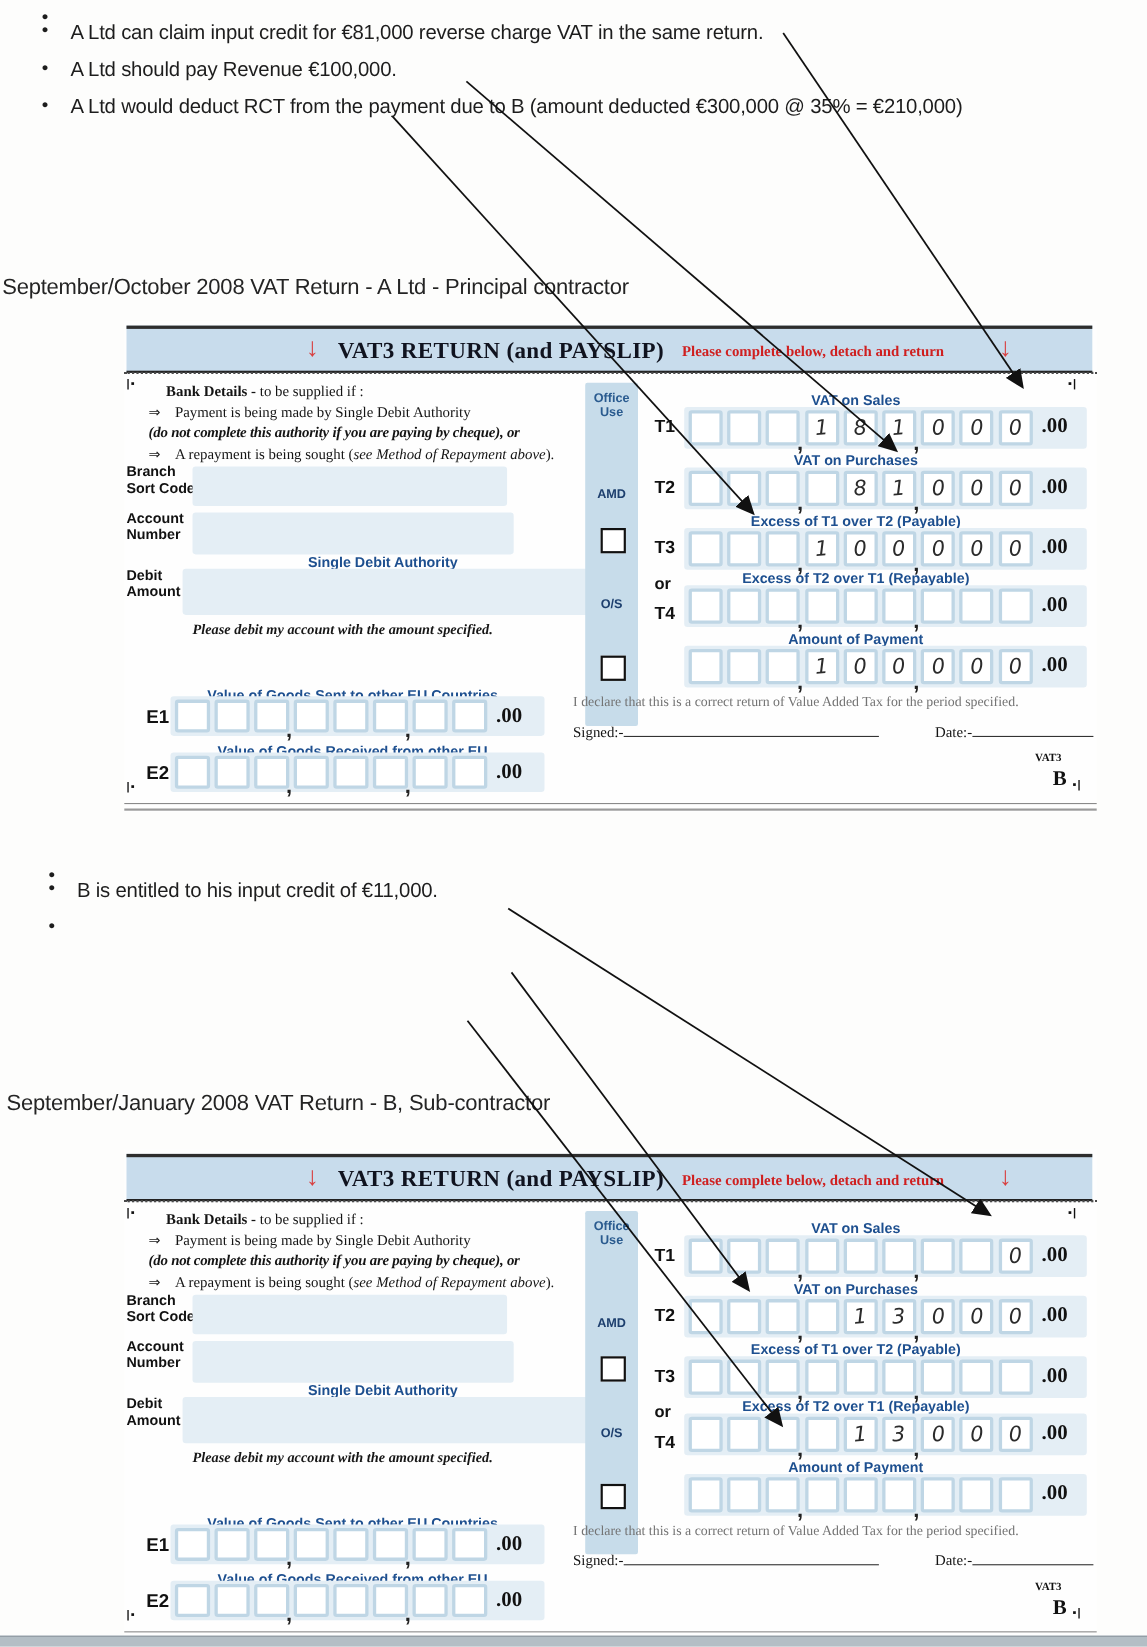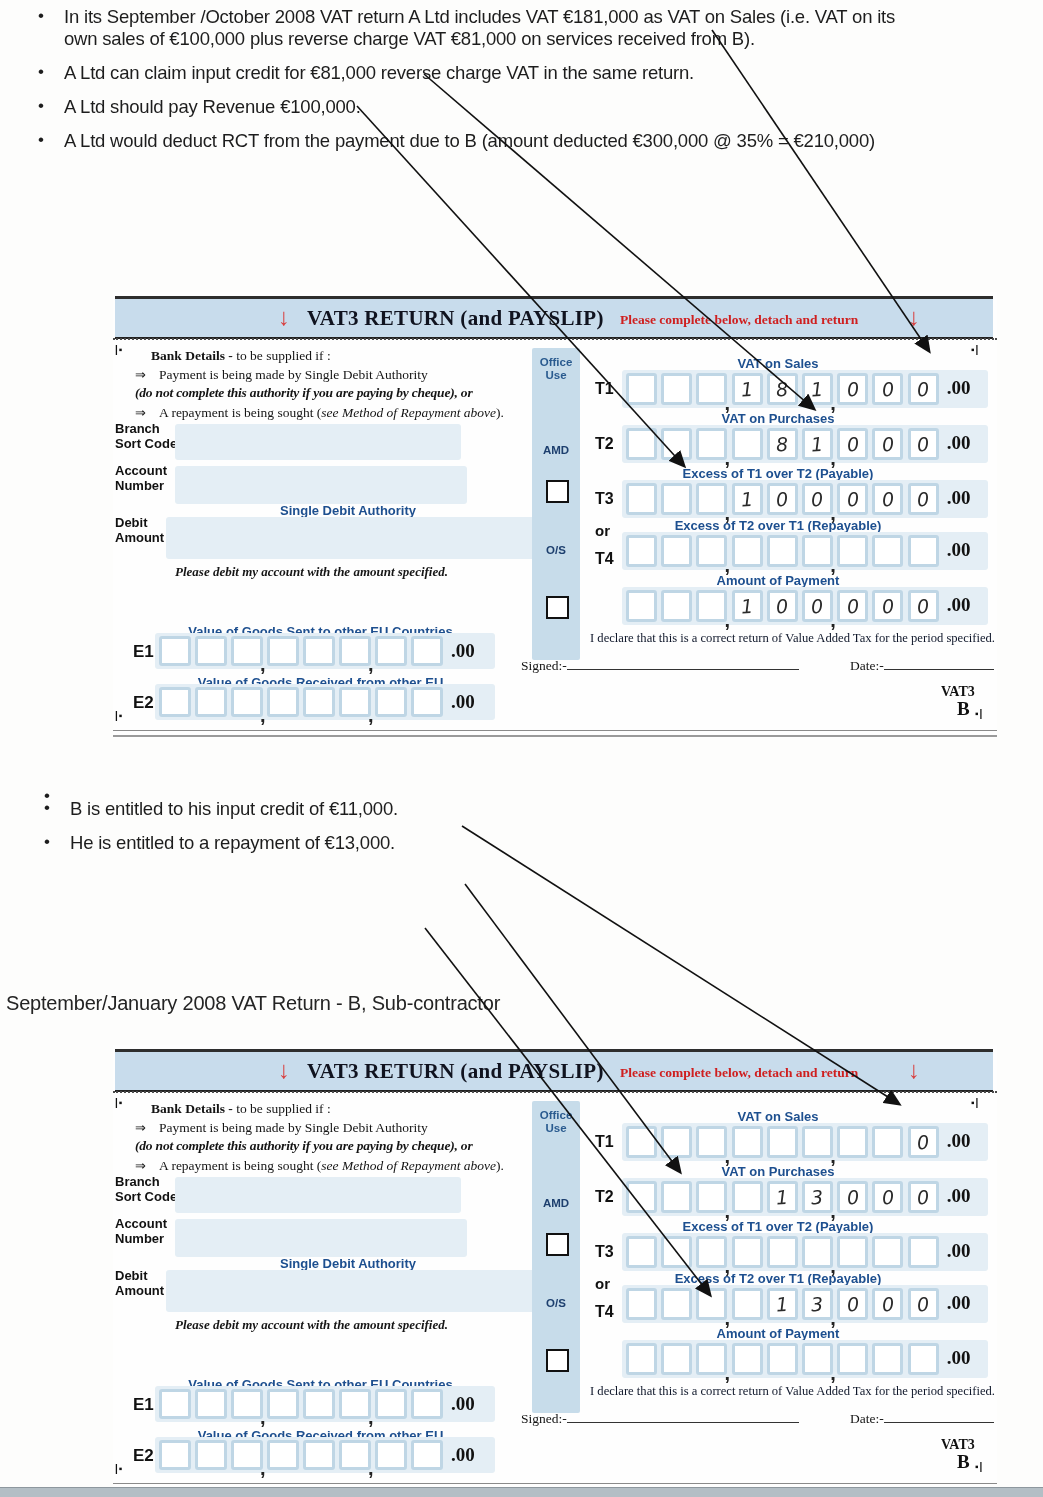--- a/index.html
+++ b/index.html
@@ -76,49 +76,49 @@
   
   .t-caption{position:absolute;left:500px;width:330px;text-align:center;font-size:13px;
              font-weight:bold;color:#1d4f8f;}
   .t-label{position:absolute;left:482px;font-size:16px;font-weight:bold;color:#111;}
   .or-label{position:absolute;left:482px;top:230px;font-size:15px;font-weight:bold;color:#111;}
   
   .e-caption{position:absolute;left:60px;width:295px;text-align:center;font-size:13px;
              font-weight:bold;color:#1d4f8f;}
   .e-label{position:absolute;left:20px;font-size:17px;font-weight:bold;color:#111;}
   .declaration{position:absolute;left:408px;top:339px;width:474px;white-space:nowrap;
-               font-family:"Liberation Serif",serif;font-size:12.6px;color:#0f172a;text-align:right;}
+               font-family:"Liberation Serif",serif;font-size:12.6px;color:#737373;}
   .sig-line{position:absolute;top:365px;font-family:"Liberation Serif",serif;font-size:13.5px;color:#131313;}
   .sig-signed{left:408px;} .sig-date{left:737px;}
   .u-line{display:inline-block;border-bottom:1.5px solid #333;height:12px;vertical-align:baseline;}
   .u-signed{width:232px;} .u-date{width:110px;}
   .vat3-mark{position:absolute;left:828px;top:392px;font-family:"Liberation Serif",serif;
-             font-weight:bold;font-size:14px;color:#111;}
+             font-weight:bold;font-size:10px;color:#111;}
   .b-mark{position:absolute;left:844px;top:406px;font-family:"Liberation Serif",serif;
           font-weight:bold;font-size:19px;color:#111;}
   
   #arrow-overlay{position:absolute;left:0;top:0;pointer-events:none;}
   .scan-strip{position:absolute;left:0;top:1487px;width:1043px;height:10px;background:#b3bec5;
               border-top:1px solid #8d979e;}
 </style>
 </head>
 <body>
 
 <div class="page">
   <ul class="bullets" id="bullets-top">
-      <li class="bullet-item"><span class="dot">•</span><span class="btext">In its September /October 2008 VAT return A Ltd includes VAT €181,000 as VAT on Sales (i.e. VAT on its
-own sales of €100,000 plus reverse charge VAT €81,000 on services received from B).</span></li>
+      <li class="bullet-item"><span class="dot">•</span></li>
       <li class="bullet-item"><span class="dot">•</span><span class="btext">A Ltd can claim input credit for €81,000 reverse charge VAT in the same return.</span></li>
       <li class="bullet-item"><span class="dot">•</span><span class="btext">A Ltd should pay Revenue €100,000.</span></li>
       <li class="bullet-item"><span class="dot">•</span><span class="btext">A Ltd would deduct RCT from the payment due to B (amount deducted €300,000 @ 35% = €210,000)</span></li>
     </ul>
+  <div class="heading" id="heading-a">September/October 2008 VAT Return  -  A Ltd - Principal contractor</div>
   <ul class="bullets" id="bullets-mid">
       <li class="bullet-item"><span class="dot">•</span></li>
       <li class="bullet-item"><span class="dot">•</span><span class="btext">B is entitled to his input credit of €11,000.</span></li>
-      <li class="bullet-item"><span class="dot">•</span><span class="btext">He is entitled to a repayment of €13,000.</span></li>
+      <li class="bullet-item"><span class="dot">•</span></li>
     </ul>
   <div class="heading" id="heading-b">September/January 2008 VAT Return  -  B, Sub-contractor</div>
   <div class="vat-form form-a">
     <div class="banner">
       <span class="red-arrow left">↓</span>
       <span class="banner-title">VAT3 RETURN (and PAYSLIP)</span>
       <span class="banner-note">Please complete below, detach and return</span>
       <span class="red-arrow right">↓</span>
     </div>
     <div class="perforation"></div>

